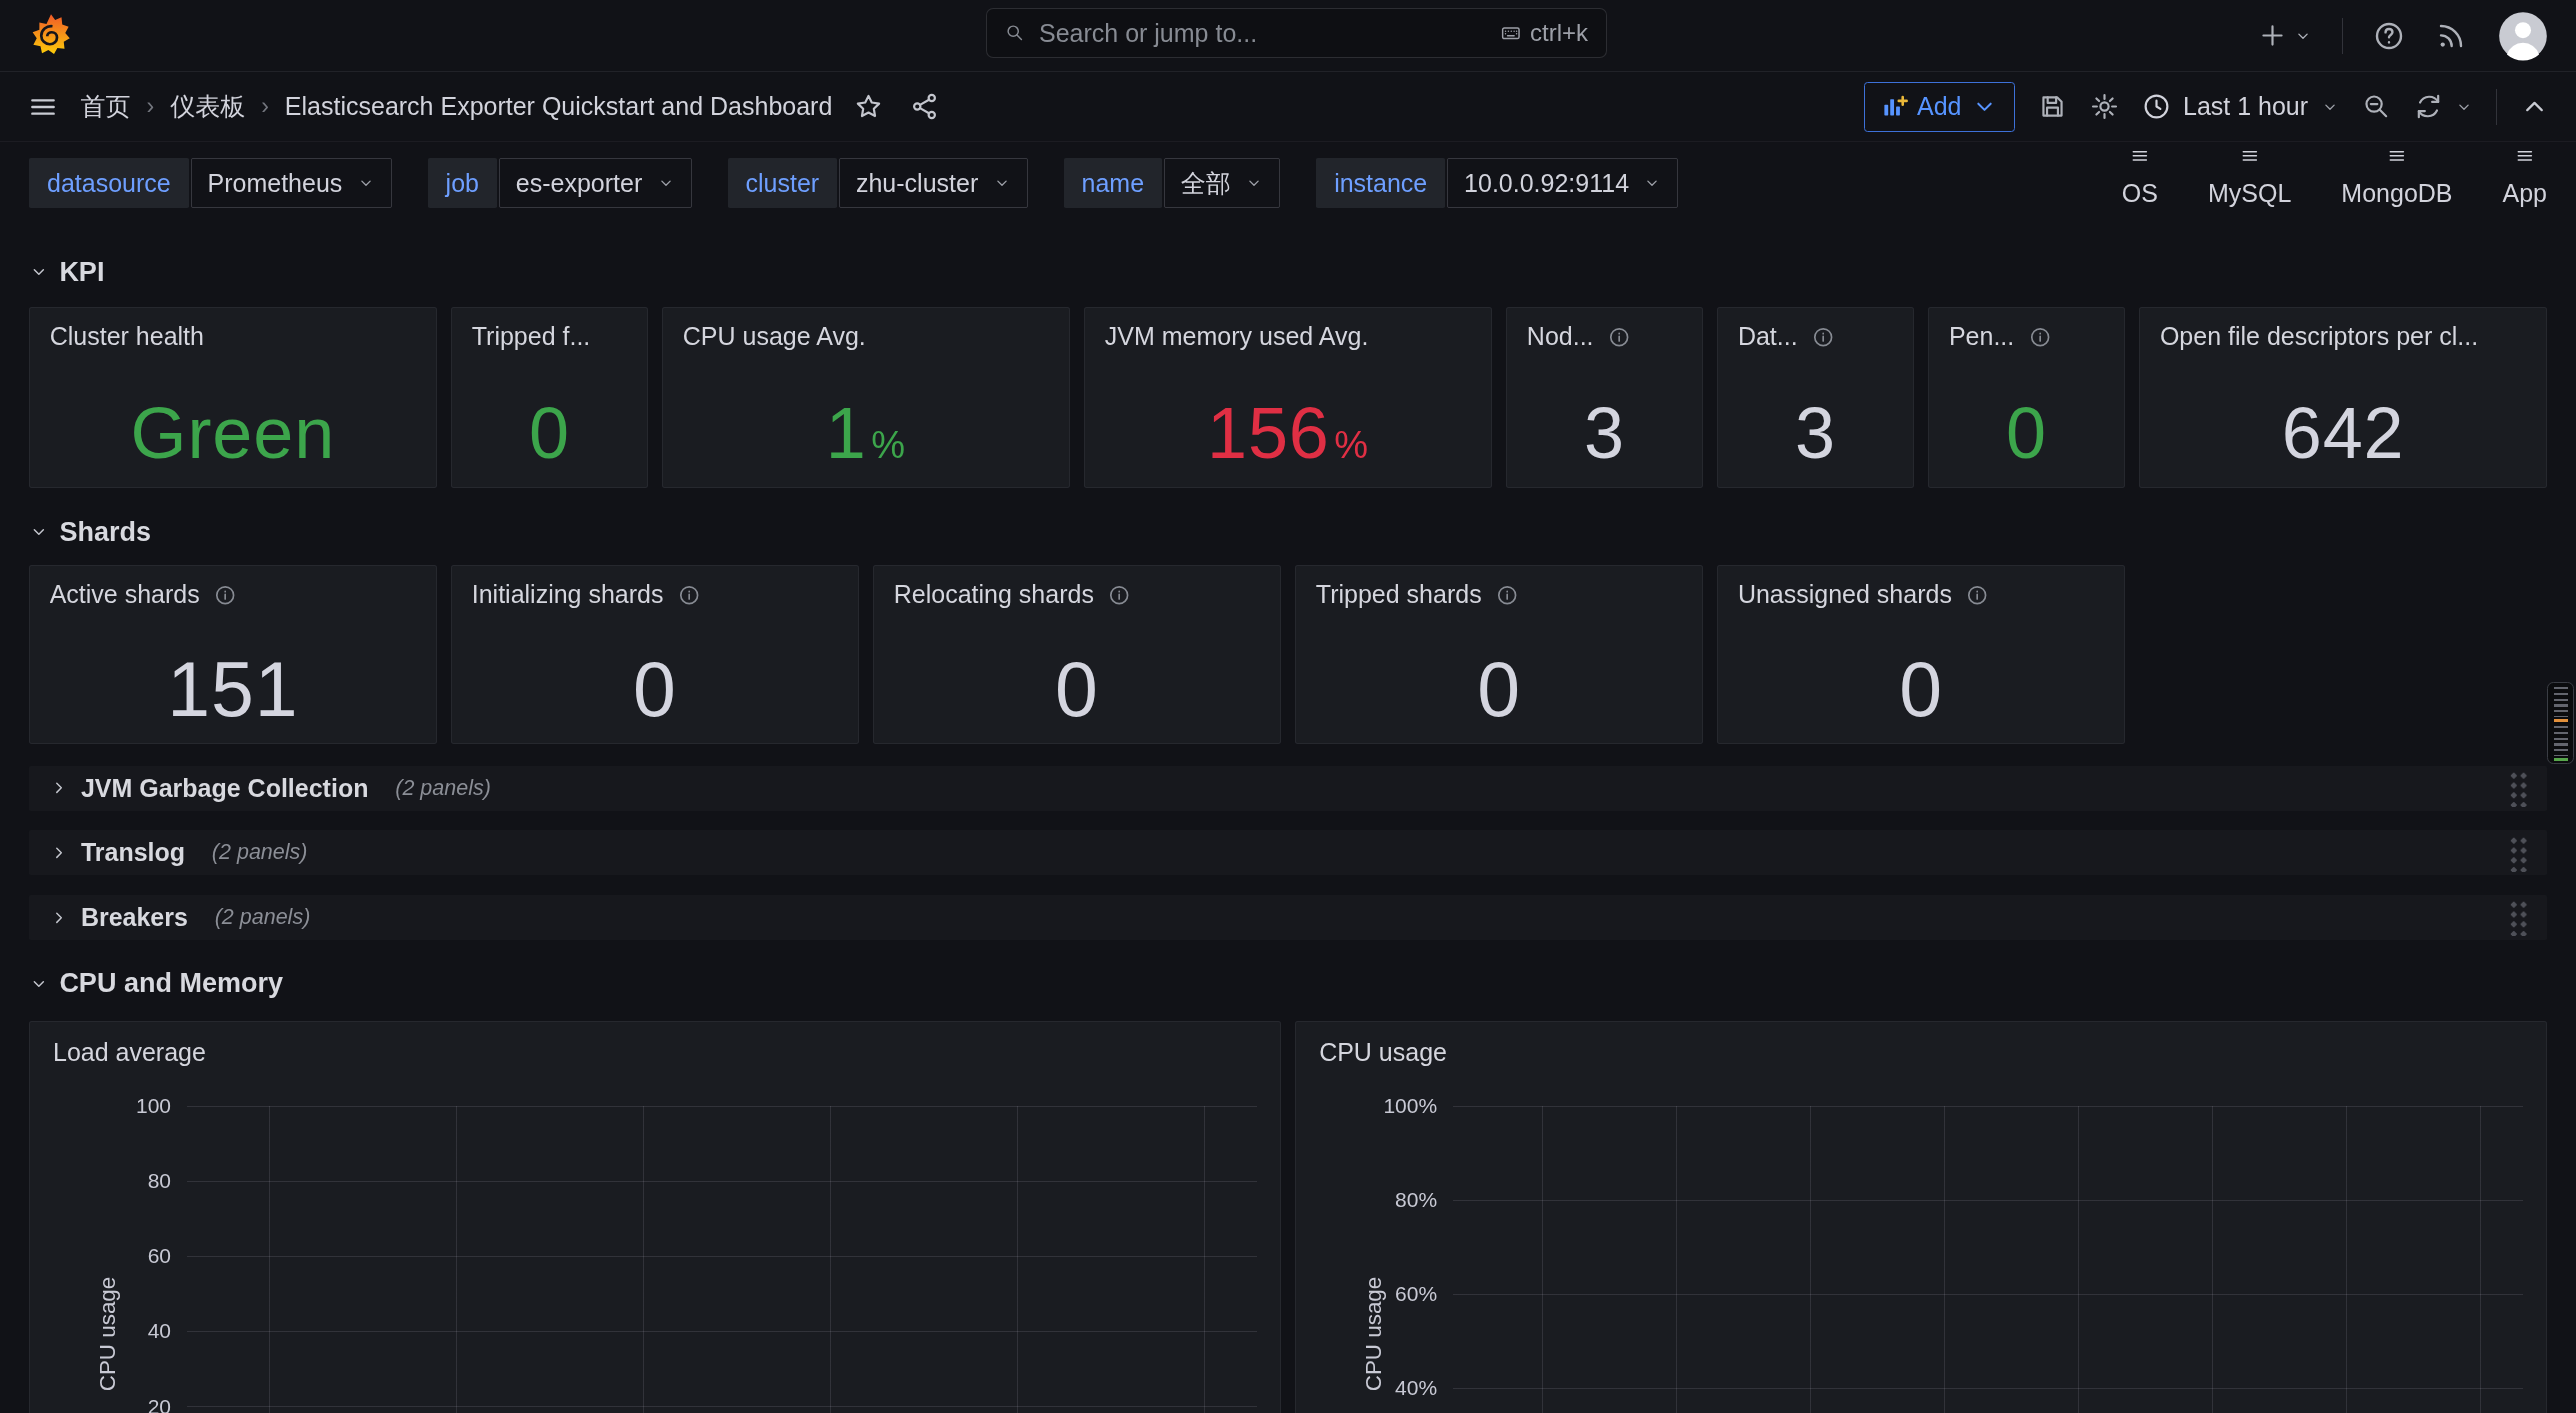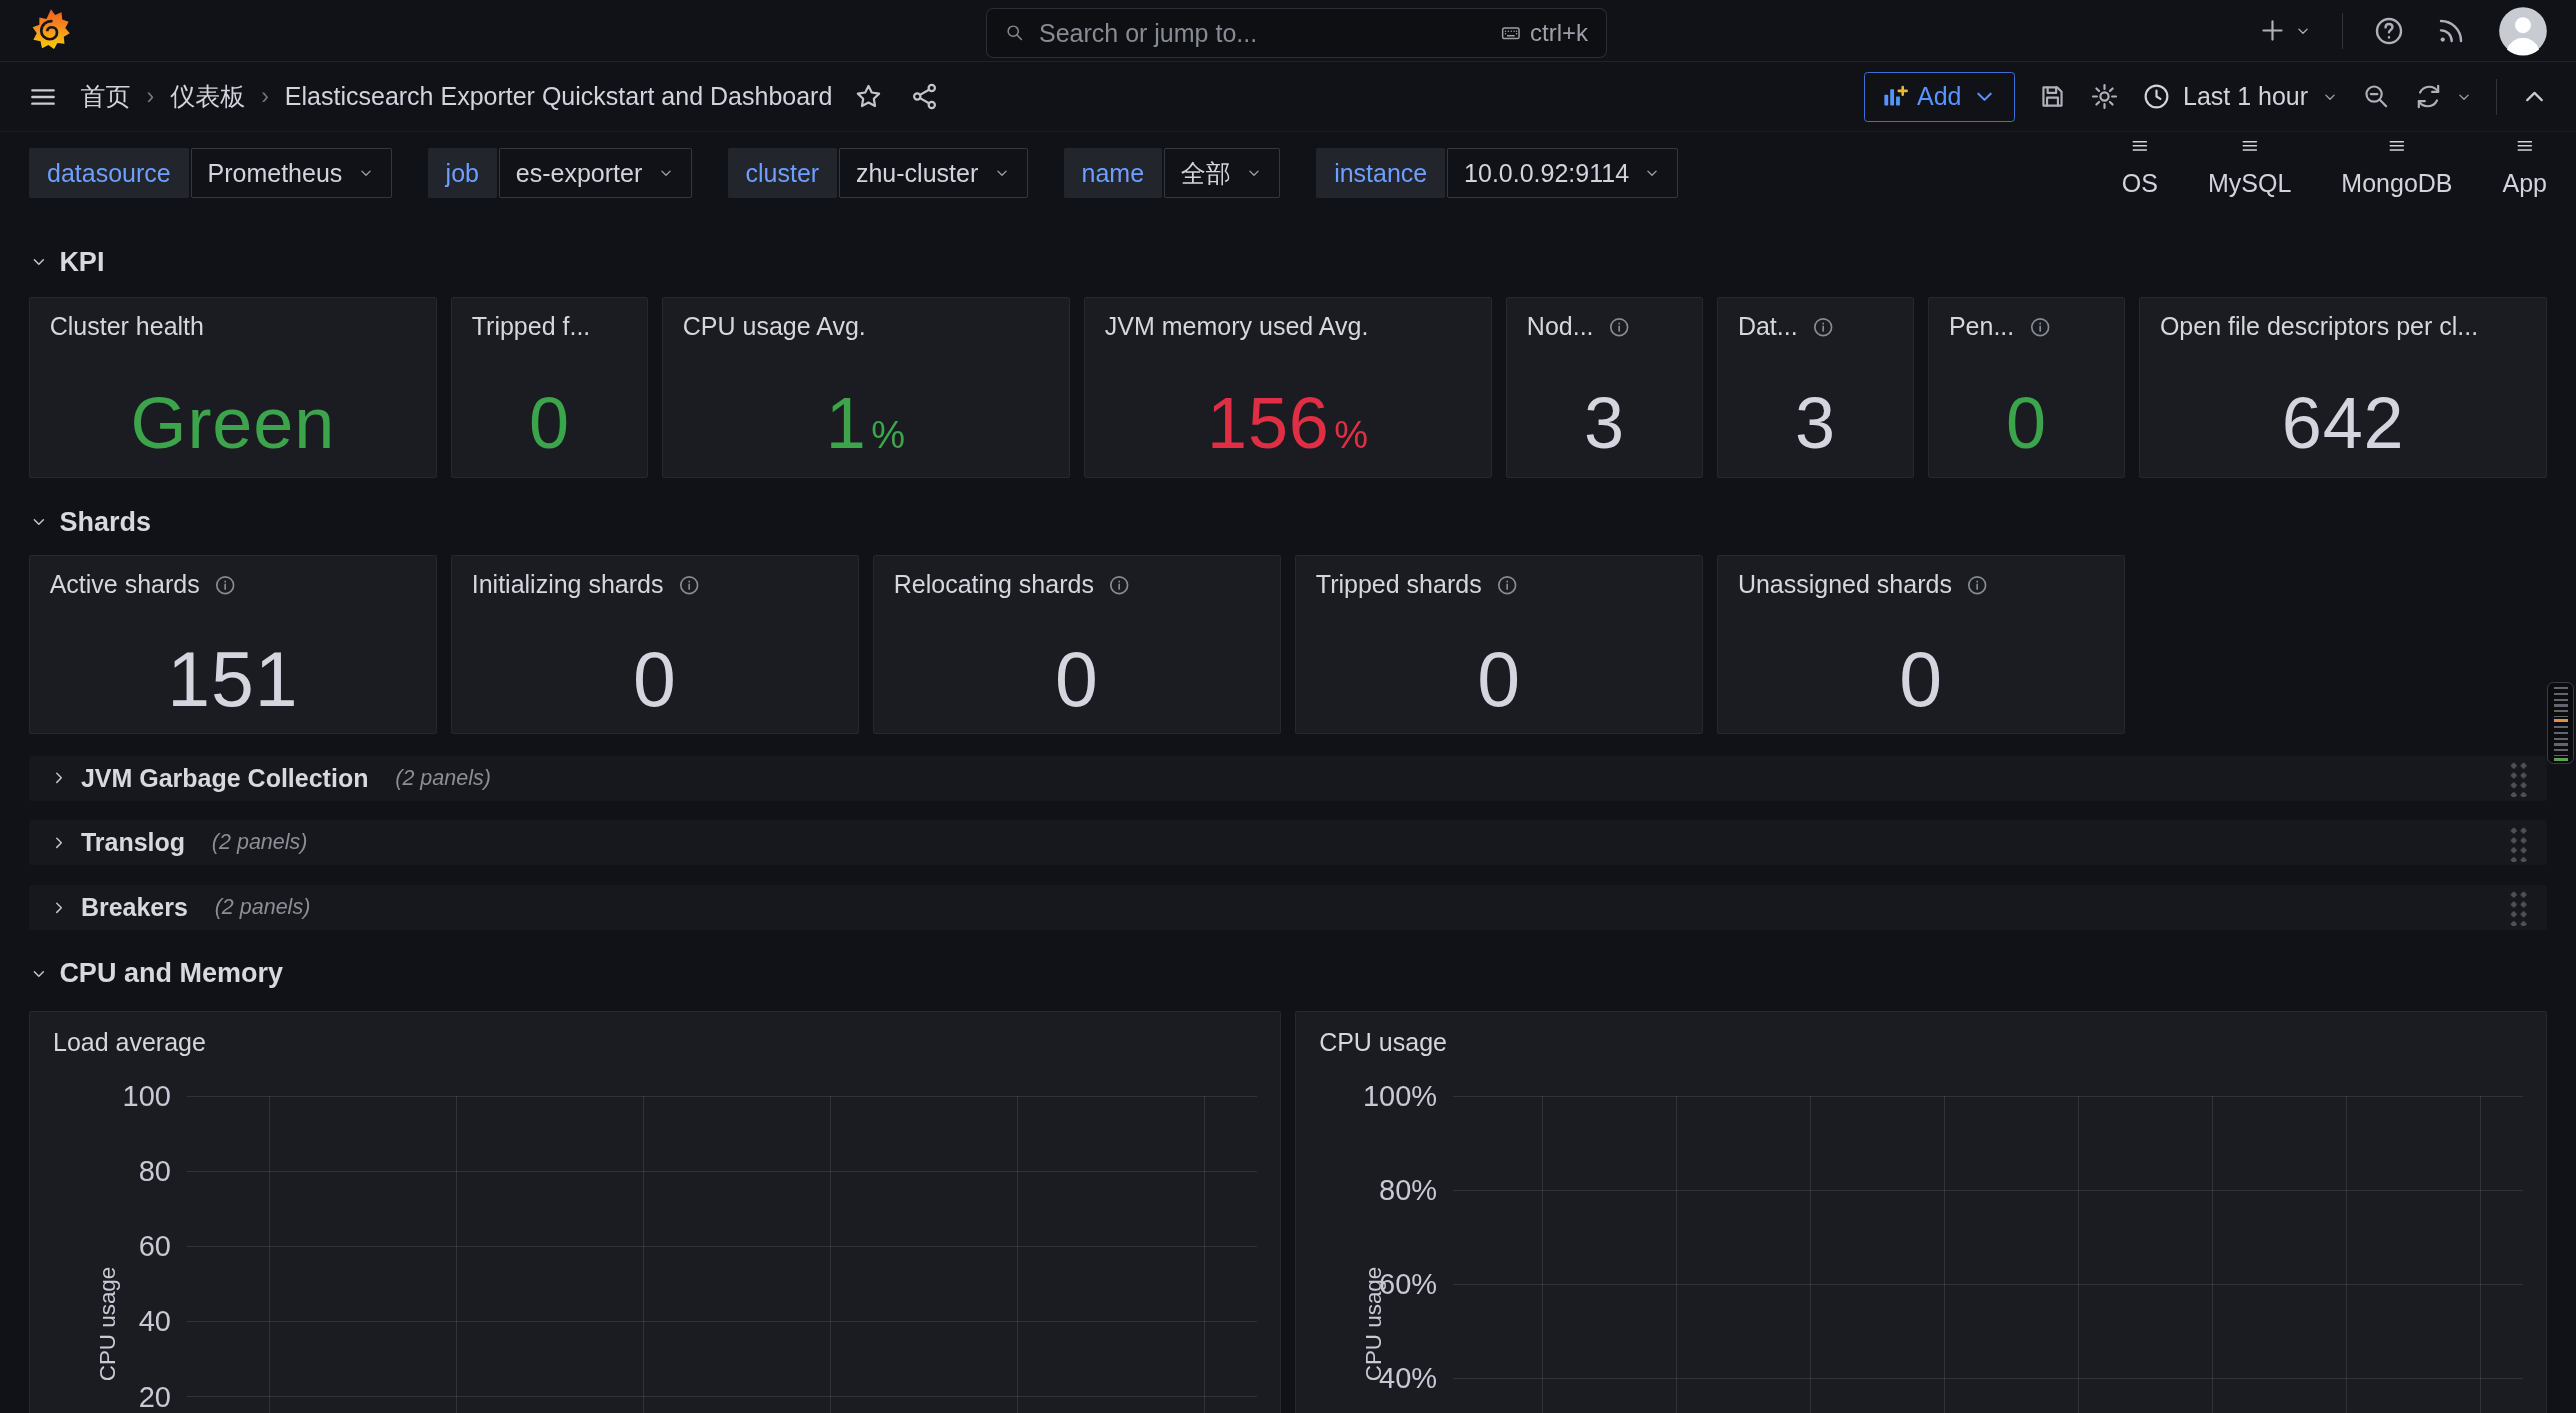--- a/index.html
+++ b/index.html
@@ -7,21 +7,21 @@
   body { font-family:"Liberation Sans","DejaVu Sans",sans-serif; color:#CCCCDC; }
   .screen { position:relative; width:2576px; height:1413px; background:#111217; overflow:hidden; }
 
   
   .ico { width:29px; height:29px; fill:none; stroke:currentColor; stroke-width:1.8; stroke-linecap:round; stroke-linejoin:round; flex:none; }
   .ico.sm { width:19.7px; height:19.7px; }
   .ico.xs { width:18px; height:18px; }
   .ico.info { width:22.4px; height:22.4px; color:#878B93; }
 
   
-  .topnav { position:relative; height:62px; display:flex; align-items:center; padding:0 27px; border-bottom:0.9px solid rgba(204,204,220,0.09); }
+  .topnav { position:relative; height:72px; display:flex; align-items:center; padding:0 27px; border-bottom:0.9px solid rgba(204,204,220,0.09); }
   .logo { width:48px; height:48px; }
   .searchwrap { position:absolute; left:986px; top:8px; width:621px; height:50px; display:flex; align-items:center; gap:14.3px; padding:0 18px; background:#0e0f13; border:0.9px solid rgba(204,204,220,0.16); border-radius:7.2px; color:#878B93; }
   .searchwrap input { flex:1; background:transparent; border:none; outline:none; color:#ccccdc; font-size:25px; }
   .searchwrap input::placeholder { color:#878B93; }
   .kbdhint { display:flex; align-items:center; gap:9px; font-size:24px; color:#9DA0A8; }
   .tn-right { margin-left:auto; display:flex; align-items:center; gap:30px; color:#AEB1B9; }
   .plusmenu { display:flex; align-items:center; gap:7.2px; cursor:pointer; }
   .vdiv { width:0.9px; height:36px; background:rgba(204,204,220,0.18); }
   .avatar { width:52px; height:52px; }
 
@@ -76,21 +76,21 @@
 
   .charts-grid { margin-top:19.7px; }
   .chart-panel { height:501px; position:relative; }
   .chart-title { padding:16px 23px 0 23px; font-size:25px; font-weight:500; color:#D5D6DE; cursor:pointer; display:inline-block; }
   .plot { position:absolute; left:157px; right:23px; top:84px; bottom:0;
           background-image:
             linear-gradient(to bottom, rgba(204,204,220,0.13) 0.9px, transparent 0.9px),
             linear-gradient(to right, rgba(204,204,220,0.13) 0.9px, transparent 0.9px); }
   .plot.left-c  { background-size:100% 75px, 187px 100%; background-position:0 0, 82px 0; }
   .plot.right-c { background-size:100% 94px, 134px 100%; background-position:0 0, 89px 0; }
-  .ytick { position:absolute; right:calc(100% + 16px); transform:translateY(-50%); font-size:29px; color:#C8C9D4; white-space:nowrap; }
+  .ytick { position:absolute; right:calc(100% + 16px); transform:translateY(-50%); font-size:21px; color:#C8C9D4; white-space:nowrap; }
   .ylabel { position:absolute; left:-136px; top:52%; transform:rotate(-90deg); transform-origin:center; font-size:22.4px; color:#C8C9D4; white-space:nowrap; }
 
   
   .minimap { position:absolute; right:1.8px; top:682px; width:27px; height:82px; background:#0B0C0E; border:0.9px solid #3A3D44; border-radius:6.3px; overflow:hidden; cursor:pointer; }
   .m-str { position:absolute; left:5.4px; right:5.4px; background:repeating-linear-gradient(to bottom,#63656D 0 2.2px, transparent 2.2px 5.8px); }
   .m-or { position:absolute; left:5.4px; right:5.4px; top:36px; height:2.7px; background:#E2903B; }
   .m-gr { position:absolute; left:5.4px; right:5.4px; top:75px; height:2.7px; background:#57A64B; }
 </style>
 </head>
 <body>

